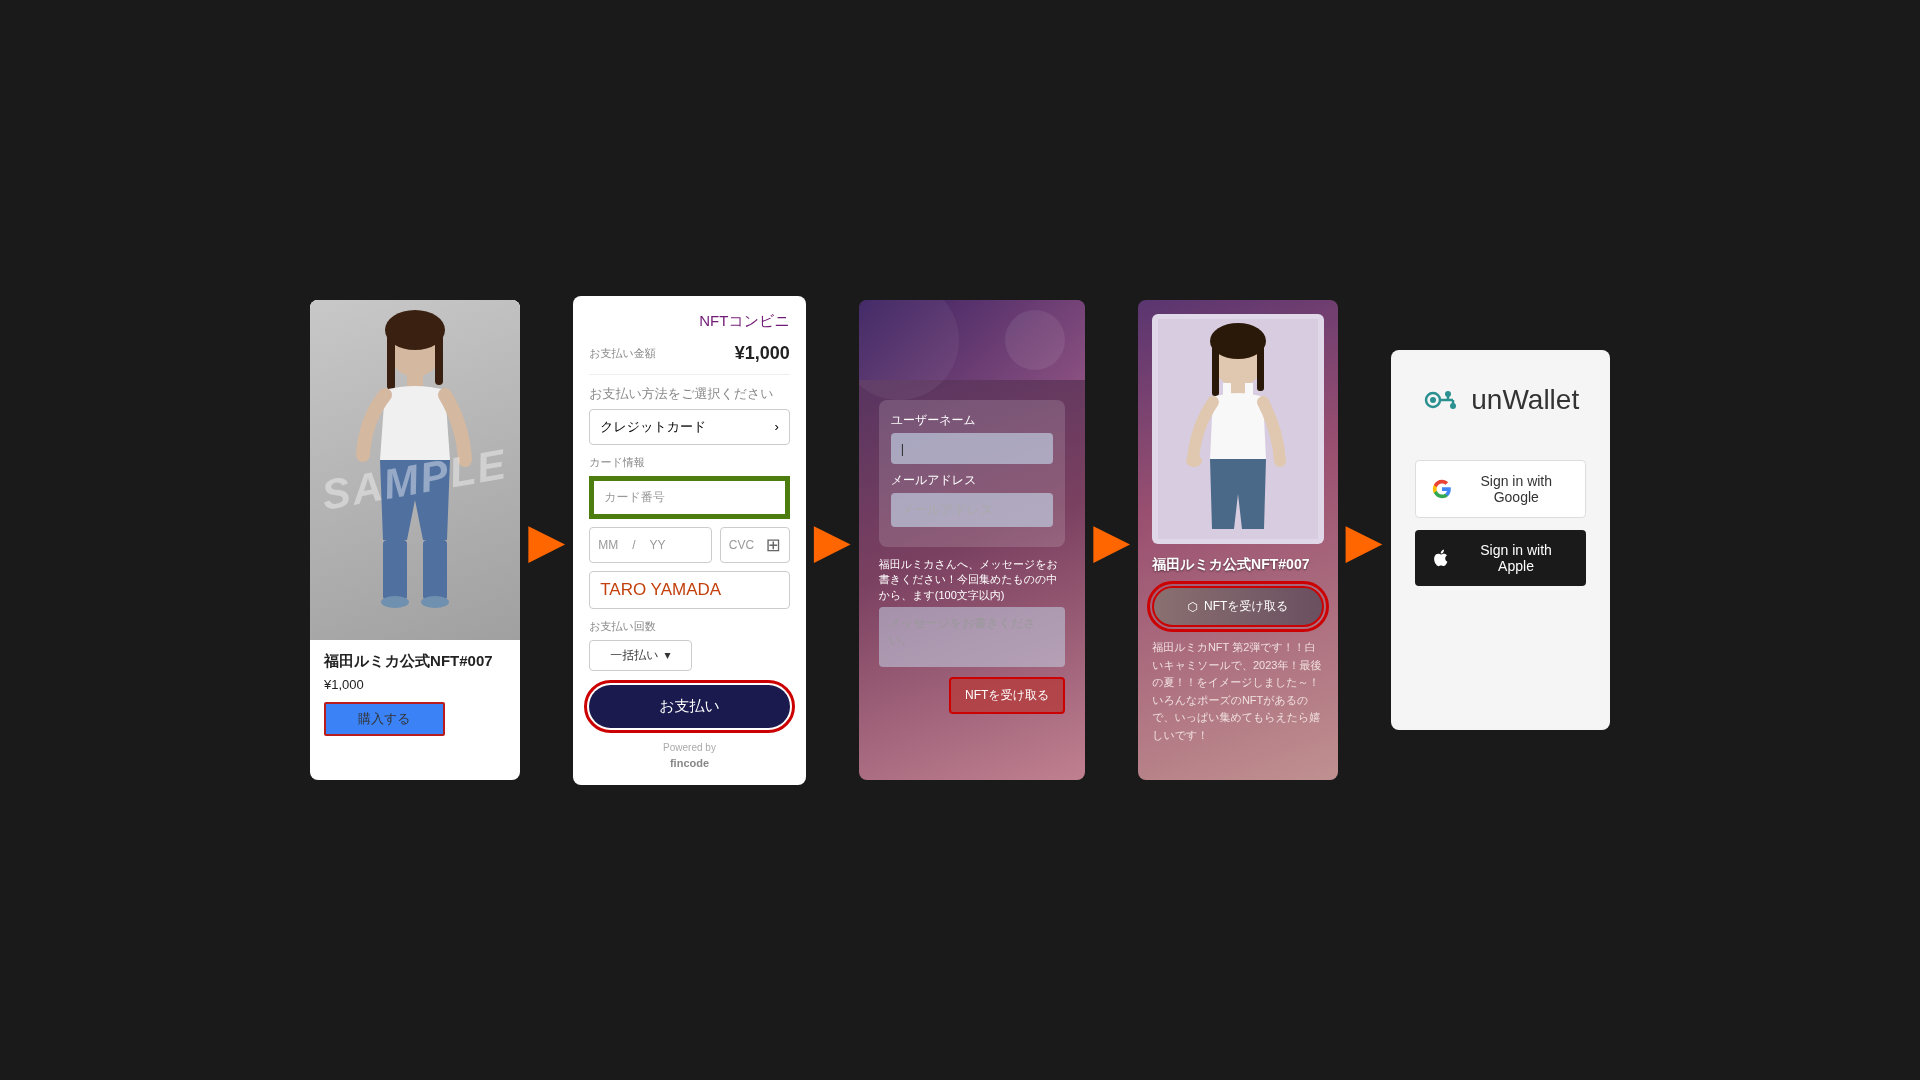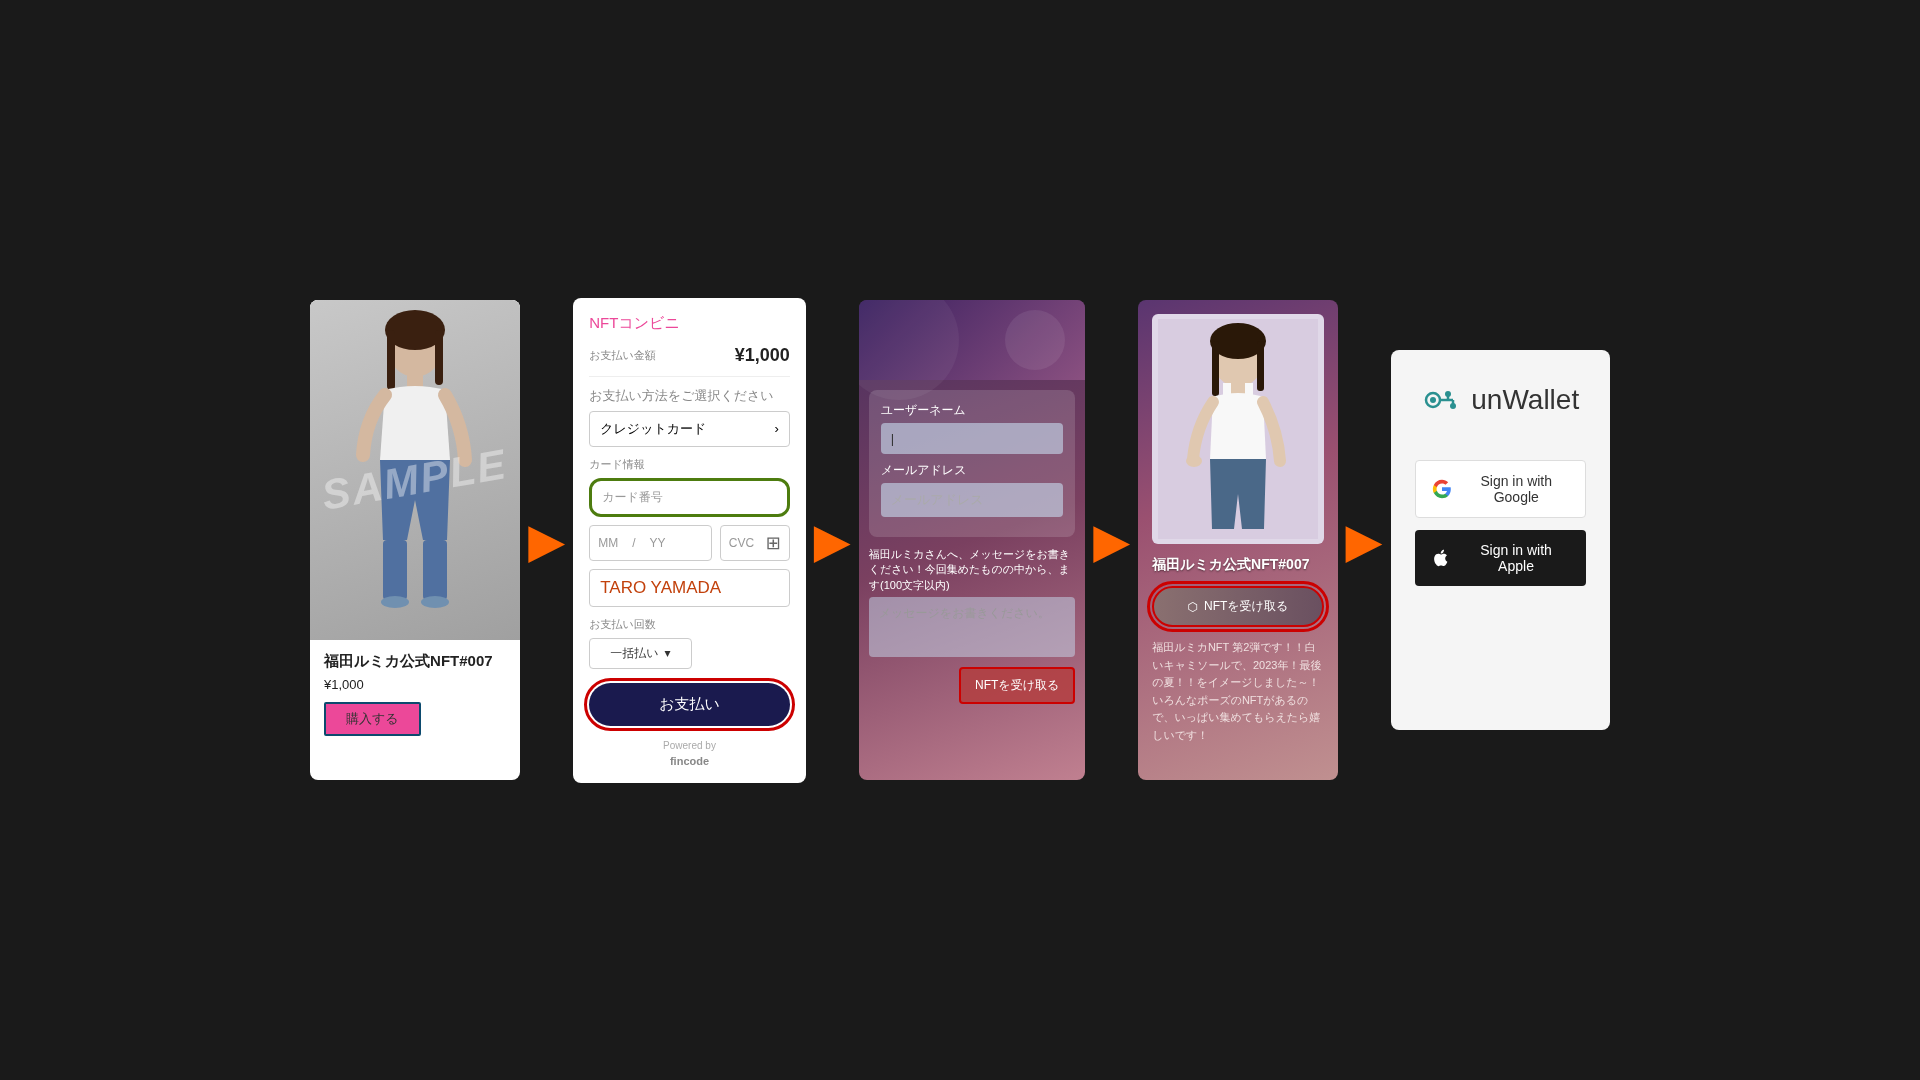--- a/index.html
+++ b/index.html
@@ -89,42 +89,42 @@
       margin-bottom: 6px;
     }
 
     .product-price {
       font-size: 13px;
       color: #222;
       margin-bottom: 10px;
     }
 
     .buy-button {
-      border: 2px solid #0c4a6e;
-      background: #ec4899;
+      border: 2px solid #b91c1c;
+      background: #3b82f6;
       color: #333;
-      padding: 6px 20px;
+      padding: 6px 32px;
       font-size: 13px;
       cursor: pointer;
       border-radius: 2px;
     }
 
     
     .panel-payment {
       width: 280px;
       min-height: 480px;
       padding: 16px;
       background: #fff;
     }
 
     .payment-title {
-      text-align: left;
+      text-align: right;
       font-size: 15px;
       font-weight: 500;
-      color: #ec4899;
+      color: #701a75;
       margin-bottom: 12px;
     }
 
     .payment-amount-row {
       display: flex;
       justify-content: space-between;
       align-items: center;
       margin-bottom: 6px;
     }
 
@@ -165,22 +165,22 @@
     }
 
     .card-info-label {
       font-size: 11px;
       color: #888;
       margin-bottom: 6px;
     }
 
     .card-number-input {
       width: 100%;
-      border: 3px solid #4d7c0f;
-      border-radius: 12px;
+      border: 5px solid #4d7c0f;
+      border-radius: 0;
       padding: 8px 10px;
       font-size: 12px;
       color: #999;
       margin-bottom: 8px;
     }
 
     .card-row {
       display: flex;
       gap: 8px;
       margin-bottom: 8px;
@@ -280,21 +280,21 @@
       width: 280px;
       min-height: 480px;
       background: linear-gradient(160deg, #4a3060 0%, #7a4060 50%, #c08090 100%);
       border-radius: 8px;
       overflow: hidden;
       position: relative;
       padding: 0;
     }
 
     .panel-form-inner {
-      padding: 10px;
+      padding: 20px;
       position: relative;
     }
 
     .form-overlay {
       background: rgba(255,255,255,0.15);
       border-radius: 8px;
       padding: 12px;
       margin-bottom: 10px;
     }
 

